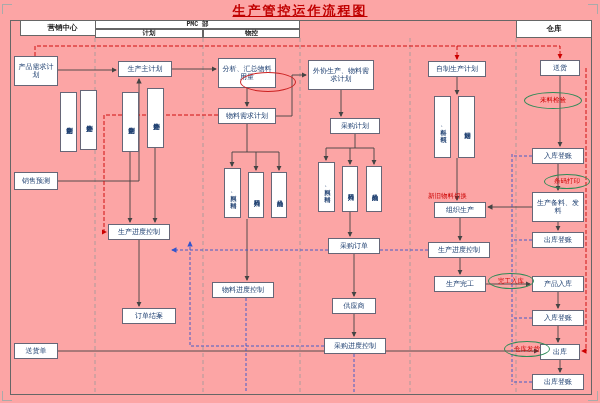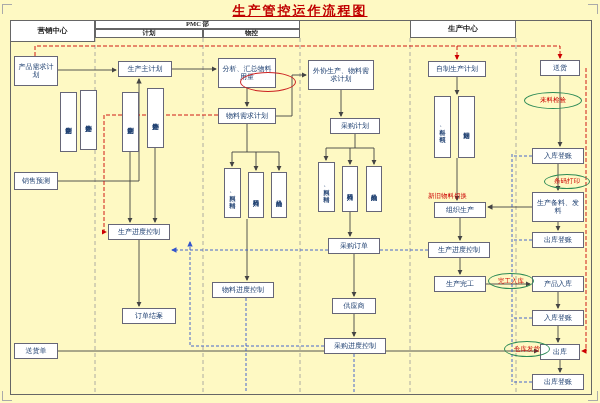--- a/index.html
+++ b/index.html
@@ -1,17 +1,17 @@
 <!DOCTYPE html>
 <html><head>
 <meta charset="utf-8">
 <style>
   html,body{margin:0;padding:0;background:#fff;}
-  .page{position:relative;width:600px;height:403px;background:#fef9c3;overflow:hidden;
-        font-family:Liberation Serif, serif;}
+  .page{position:relative;width:600px;height:403px;background:#fca5a5;overflow:hidden;
+        font-family:Liberation Mono, monospace;}
   .cm{position:absolute;width:9px;height:9px;border:0 solid #aaa;}
   .cm.tl{left:2px;top:4px;border-left-width:1px;border-top-width:1px;}
   .cm.tr{right:2px;top:4px;border-right-width:1px;border-top-width:1px;}
   .cm.bl{left:2px;bottom:2px;border-left-width:1px;border-bottom-width:1px;}
   .cm.br{right:2px;bottom:2px;border-right-width:1px;border-bottom-width:1px;}
   .title{position:absolute;left:0;right:0;top:2px;text-align:center;font-size:13px;
          font-weight:bold;color:#c00000;text-decoration:underline;letter-spacing:2px;}
   .frame{position:absolute;left:10px;top:20px;width:582px;height:375px;border:1px solid #666;box-sizing:border-box;}
   .hcell{position:absolute;border:1px solid #666;box-sizing:border-box;background:#fff;
          font-size:7.5px;font-weight:bold;color:#222;display:flex;align-items:center;justify-content:center;z-index:2;}
@@ -38,25 +38,25 @@
 
   <div class="cm tl"></div>
   <div class="cm tr"></div>
   <div class="cm bl"></div>
   <div class="cm br"></div>
 
   <div class="title">生产管控运作流程图</div>
 
   <div class="frame"></div>
 
-  <div class="hcell" style="left:10px;top:20px;width:85px;height:22px">营销中心</div>
+  <div class="hcell" style="left:20px;top:20px;width:85px;height:16px">营销中心</div>
   <div class="hcell" style="left:95px;top:20px;width:205px;height:9px;font-size:6.5px">PMC 部</div>
   <div class="hcell" style="left:95px;top:29px;width:108px;height:9px;font-size:6.5px">计划</div>
   <div class="hcell" style="left:203px;top:29px;width:97px;height:9px;font-size:6.5px">物控</div>
-  <div class="hcell" style="left:410px;top:20px;width:106px;height:18px">生产中心</div>
+  <div class="hcell" style="left:516px;top:20px;width:76px;height:18px">仓库</div>
 
   <svg class="wires" width="600" height="403">
     <defs>
       <marker id="ak" markerWidth="6" markerHeight="6" refX="5" refY="3" orient="auto">
           <path d="M0,0 L6,3 L0,6 z" fill="#444"></path>
         </marker>
       <marker id="ar" markerWidth="6" markerHeight="6" refX="5" refY="3" orient="auto">
           <path d="M0,0 L6,3 L0,6 z" fill="#cc0000"></path>
         </marker>
       <marker id="ab" markerWidth="6" markerHeight="6" refX="5" refY="3" orient="auto">

